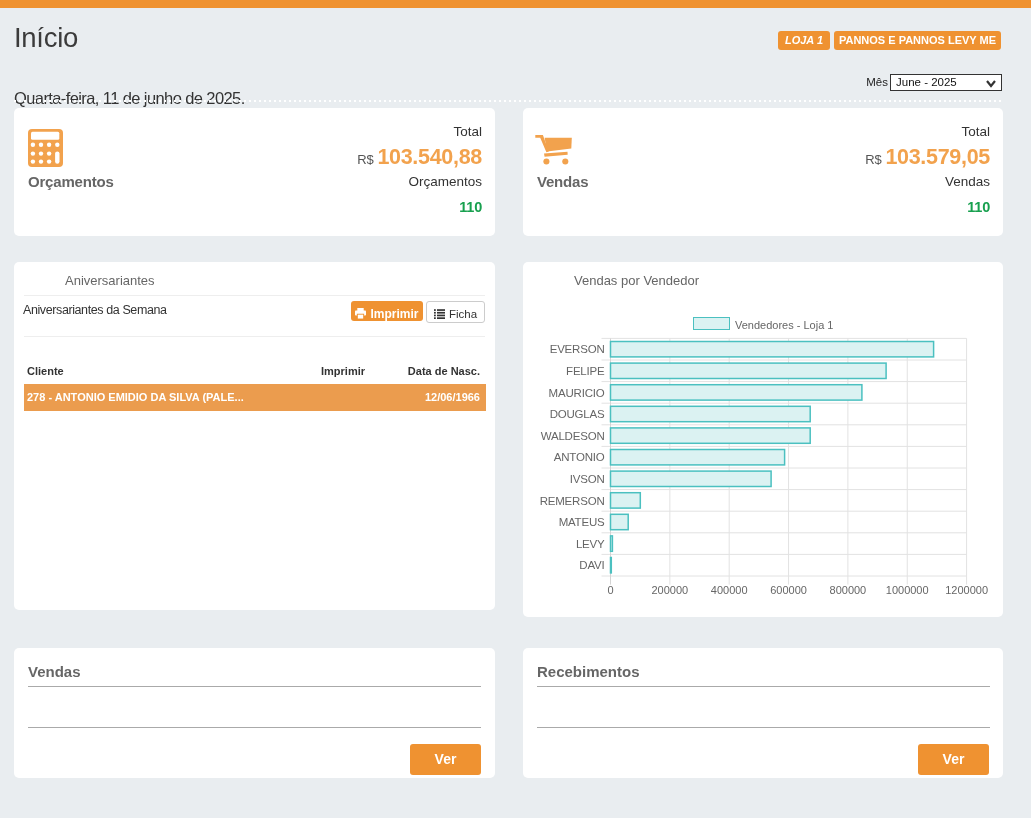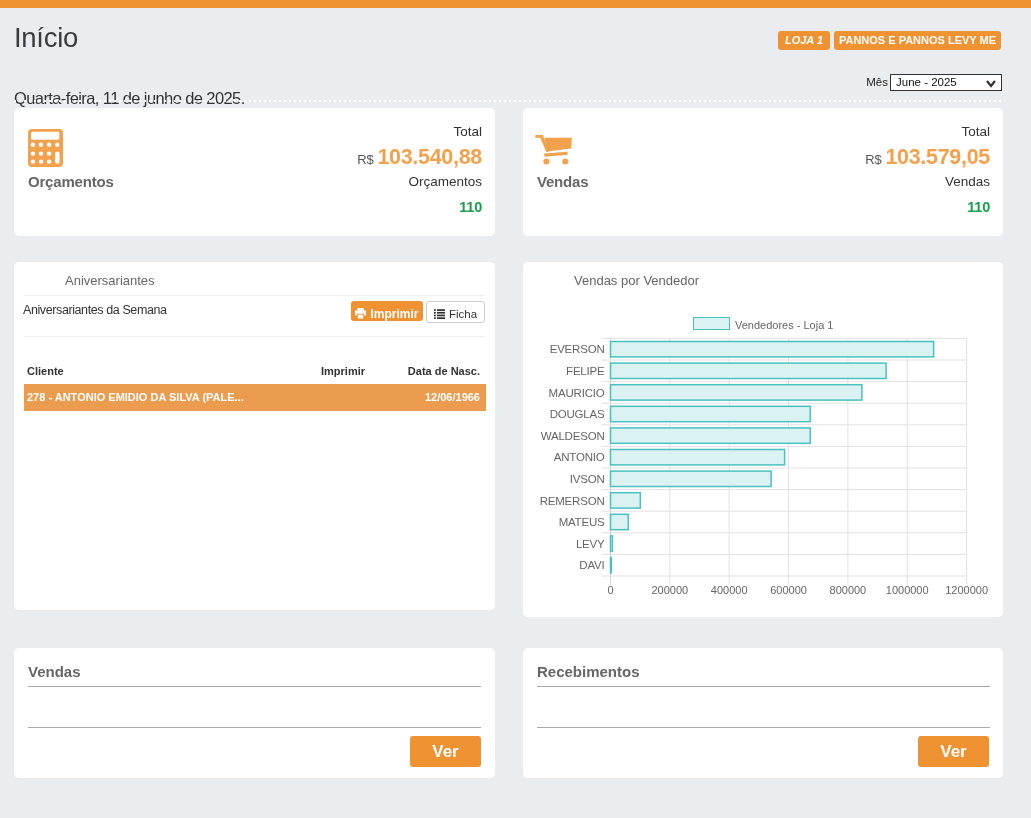--- a/index.html
+++ b/index.html
@@ -46,21 +46,21 @@
   #c4 { left:523px; top:262px; width:480px; height:355px; }
   #c4 .ttl { position:absolute; left:11px; top:11px; }
 
   
   #c5 { left:14px; top:648px; width:481px; height:130px; }
   #c6 { left:523px; top:648px; width:480px; height:130px; }
   .bttl { position:absolute; left:14px; top:15px; font-size:15px; font-weight:bold; color:#666; }
   .bsep { position:absolute; left:14px; width:453px; border-bottom:1px solid #aaa; }
   .btxt { position:absolute; left:14px; top:52px; font-size:12.5px; color:#333; letter-spacing:-0.3px; }
   .badge { display:inline-block; background:#20b6dc; color:#fff; font-size:9.5px; font-weight:bold; letter-spacing:-0.3px; border-radius:4px; padding:2.5px 4.5px 3px; margin-left:6px; position:relative; top:-1px; }
-  .vbtn { position:absolute; top:88px; width:71px; height:31px; font-size:17px; line-height:31px; }
+  .vbtn { position:absolute; top:96px; width:71px; height:31px; font-size:14px; line-height:31px; }
 </style>
 </head>
 <body>
 <div id="topbar" class="abs"></div>
 <div id="h1" class="abs">Início</div>
 <div id="bloja" class="abs obtn">LOJA 1</div>
 <div id="bpannos" class="abs obtn">PANNOS E PANNOS LEVY ME</div>
 <div id="date" class="abs">Quarta-feira, 11 de junho de 2025.</div>
 <div id="mes" class="abs">Mês</div>
 <div id="sel" class="abs">June - 2025

